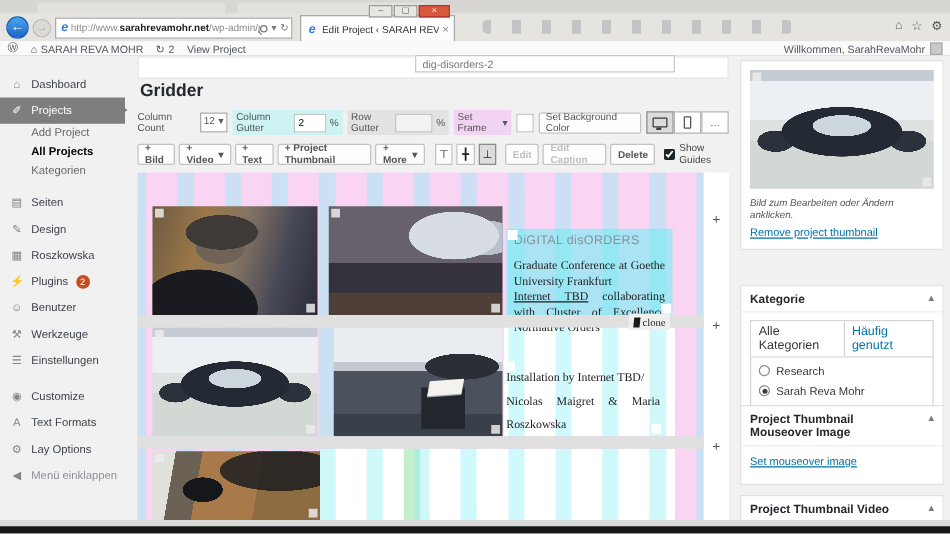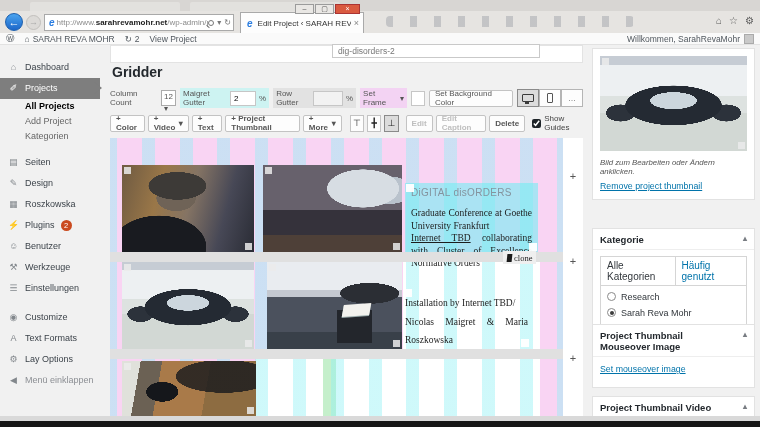--- a/index.html
+++ b/index.html
@@ -56,21 +56,21 @@
   .titlestrip { position:absolute; left:110px; top:45px; width:473px; height:18px; background:#fff; border:1px solid #e3e3e3; }
   .slugbox { position:absolute; left:332px; top:44px; width:208px; height:14px; background:#fff; border:1px solid #c9c9c9; font-size:8.5px; color:#777; line-height:12px; padding-left:5px; }
   .gridtitle { position:absolute; left:112px; top:64px; font-size:14px; font-weight:bold; color:#23282d; }
 
   
   .tb1 { position:absolute; left:110px; top:86px; width:473px; height:24px; display:flex; align-items:center; gap:4px; font-size:8px; color:#555; }
   .grp { display:flex; align-items:center; gap:3px; padding:2px 3px; height:20px; }
   .grp.cyan { background:#cdf3f2; }
   .grp.gray { background:#e2e2e2; }
   .grp.pink { background:#f3d3f3; }
-  .sel { background:#fff; border:1px solid #ababab; padding:1px 2px; display:flex; gap:3px; align-items:flex-start; height:16px;flex-direction:column; }
+  .sel { background:#fff; border:1px solid #ababab; padding:1px 2px; display:flex; gap:3px; align-items:flex-start; height:16px; }
   .inp { background:#fff; border:1px solid #c6c6c6; width:26px; height:15px; font-size:8px; padding-left:3px; line-height:13px; }
   .inp.empty { background:#f2f2f2; width:30px; }
   .swatch { width:15px; height:15px; background:#fff; border:1px solid #c6c6c6; }
   .btn { background:#fdfdfd; border:1px solid #c3c3c3; border-radius:2px; padding:2px 5px; height:17px; display:flex; align-items:center; gap:3px; color:#555; }
   .devgrp { margin-left:auto; display:flex; }
   .devbtn { width:22px; height:18px; border:1px solid #b5b5b5; background:#fdfdfd; display:flex; align-items:center; justify-content:center; }
   .devbtn.active { background:#dcdcdc; border-color:#8a8a8a; }
   .mon { width:12px; height:8px; border:1.5px solid #3a3a3a; border-radius:1px; position:relative; }
   .mon::after { content:""; position:absolute; left:2px; bottom:-3px; width:4px; height:2px; background:#3a3a3a; }
   .pho { width:6px; height:10px; border:1.5px solid #555; border-radius:1px; }
@@ -216,22 +216,22 @@
 
   <div class="sidebar">
     <div class="sb-item">
         <span class="ic">⌂</span>
         <span>Dashboard</span>
       </div>
     <div class="sb-item active">
         <span class="ic">✐</span>
         <span>Projects</span>
       </div>
+    <div class="sb-sub">Add Project</div>
     <div class="sb-sub current">All Projects</div>
-    <div class="sb-sub">Add Project</div>
     <div class="sb-sub">Kategorien</div>
     <div class="sb-item mt8">
         <span class="ic">▤</span>
         <span>Seiten</span>
       </div>
     <div class="sb-item">
         <span class="ic">✎</span>
         <span>Design</span>
       </div>
     <div class="sb-item">
@@ -278,21 +278,21 @@
 
   <div class="gridtitle">Gridder</div>
 
   <div class="tb1">
     <span>Column Count</span>
     <span class="sel">
         <span>12</span>
         <span>▾</span>
       </span>
     <span class="grp cyan">
-      <span>Maigret Gutter</span>
+      <span>Column Gutter</span>
       <input class="inp" value="2" style="">
       <span>%</span>
     </span>
     <span class="grp gray">
       <span>Row Gutter</span>
       <input class="inp empty" style="">
       <span>%</span>
     </span>
     <span class="grp pink">
         <span>Set Frame</span>
@@ -305,21 +305,21 @@
           <span class="mon"></span>
         </span>
       <span class="devbtn">
           <span class="pho"></span>
         </span>
       <span class="devbtn">…</span>
     </span>
   </div>
 
   <div class="tb2">
-    <span class="btn">+ Color</span>
+    <span class="btn">+ Bild</span>
     <span class="btn">
         <span>+ Video</span>
         <span>▾</span>
       </span>
     <span class="btn">+ Text</span>
     <span class="btn">+ Project Thumbnail</span>
     <span class="btn">
         <span>+ More</span>
         <span>▾</span>
       </span>

